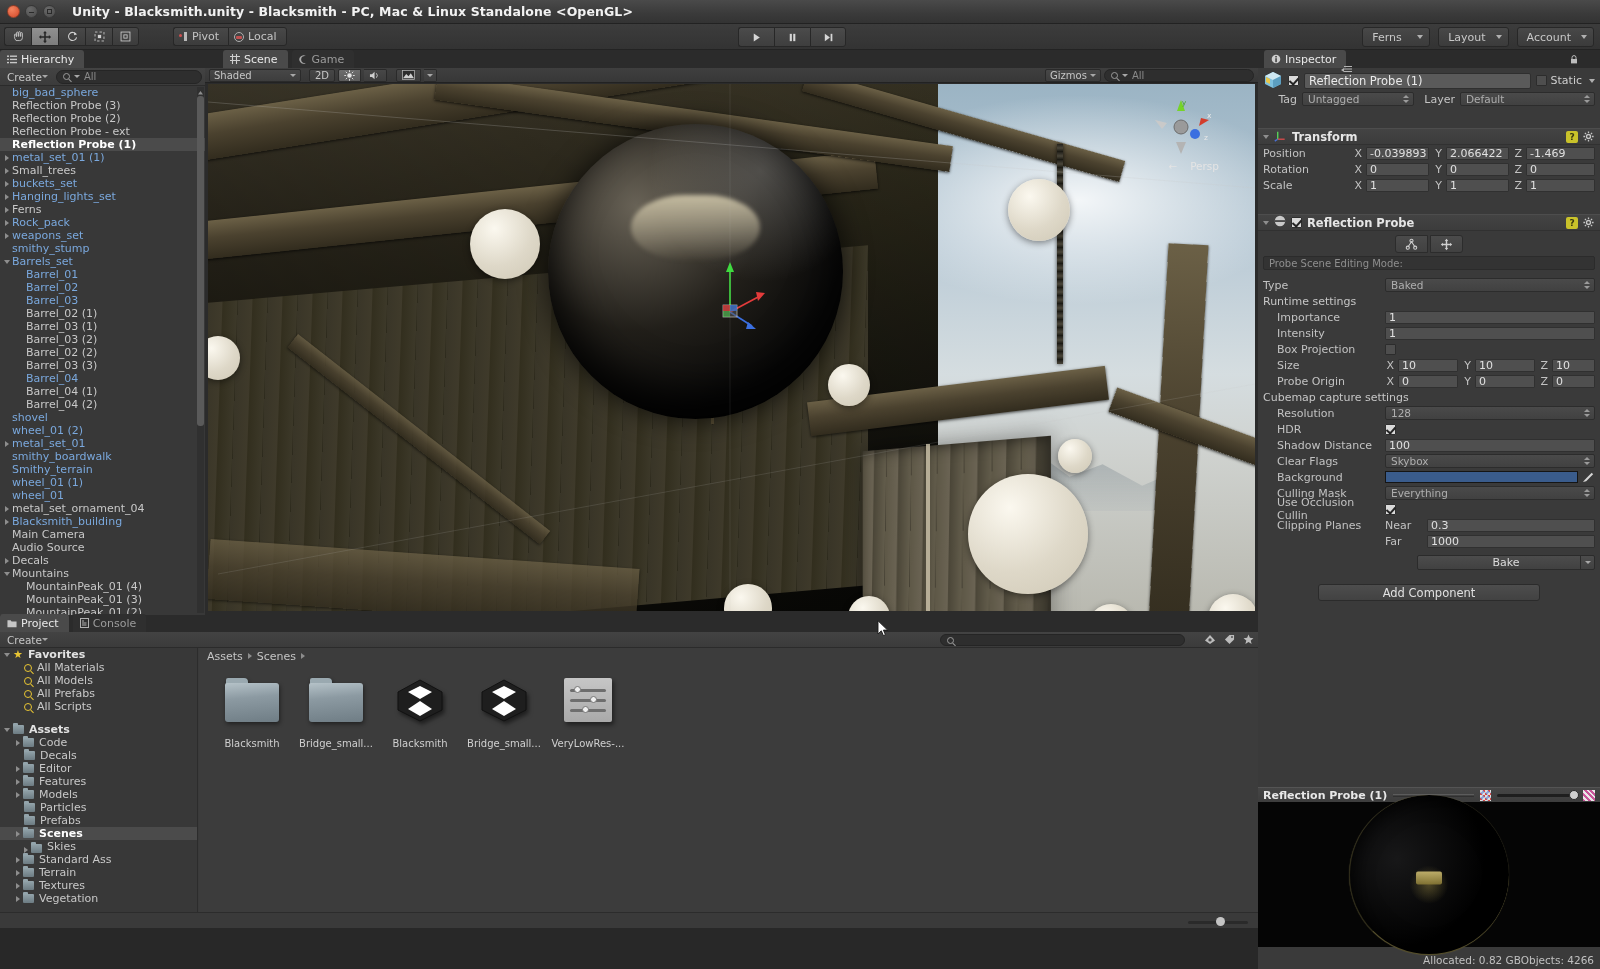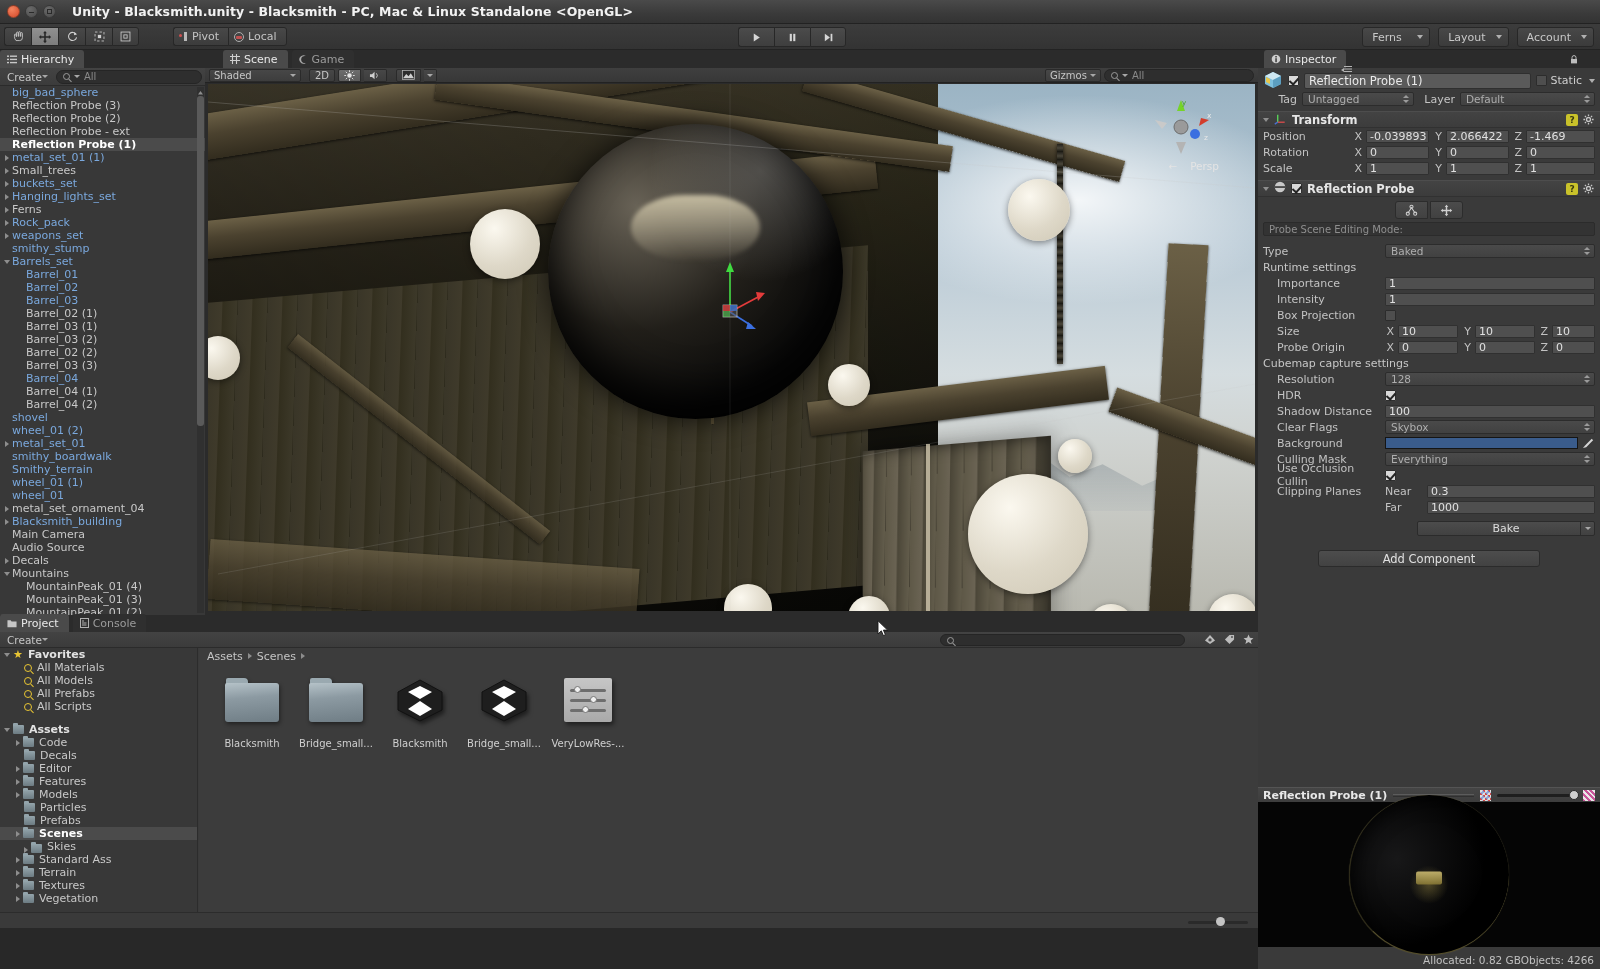--- a/index.html
+++ b/index.html
@@ -244,21 +244,21 @@
     padding:0 3px 0 5px; color:#aeaeae; font-size:10.5px;
   }
   .updown { width:7px; height:10px; position:relative; flex:none;}
   .updown::before{content:'';position:absolute;left:0;top:1px;width:0;height:0;border-left:3px solid transparent;border-right:3px solid transparent;border-bottom:3px solid #9b9b9b;}
   .updown::after{content:'';position:absolute;left:0;bottom:1px;width:0;height:0;border-left:3px solid transparent;border-right:3px solid transparent;border-top:3px solid #9b9b9b;}
 
   .comp-header {
     height:17px; display:flex; align-items:center; gap:5px; padding:0 5px;
     background: linear-gradient(180deg,#434343,#3c3c3c);
     border-top:1px solid #4d4d4d; border-bottom:1px solid #313131;
-    margin-top:4px;
+    margin-top:21px;
   }
   .comp-title { color:#e6e6e6; font-size:11.5px; font-weight:bold; }
   .help-ico {
     width:12px;height:12px;background:#c9c22a;border-radius:2px;color:#3a3a10;
     font-size:9px;display:flex;align-items:center;justify-content:center;font-weight:bold;
   }
   .gear {
     width:12px;height:12px; position:relative;
   }
   .prop-row { height:16px; display:flex; align-items:center; padding:0 5px; gap:4px; }

